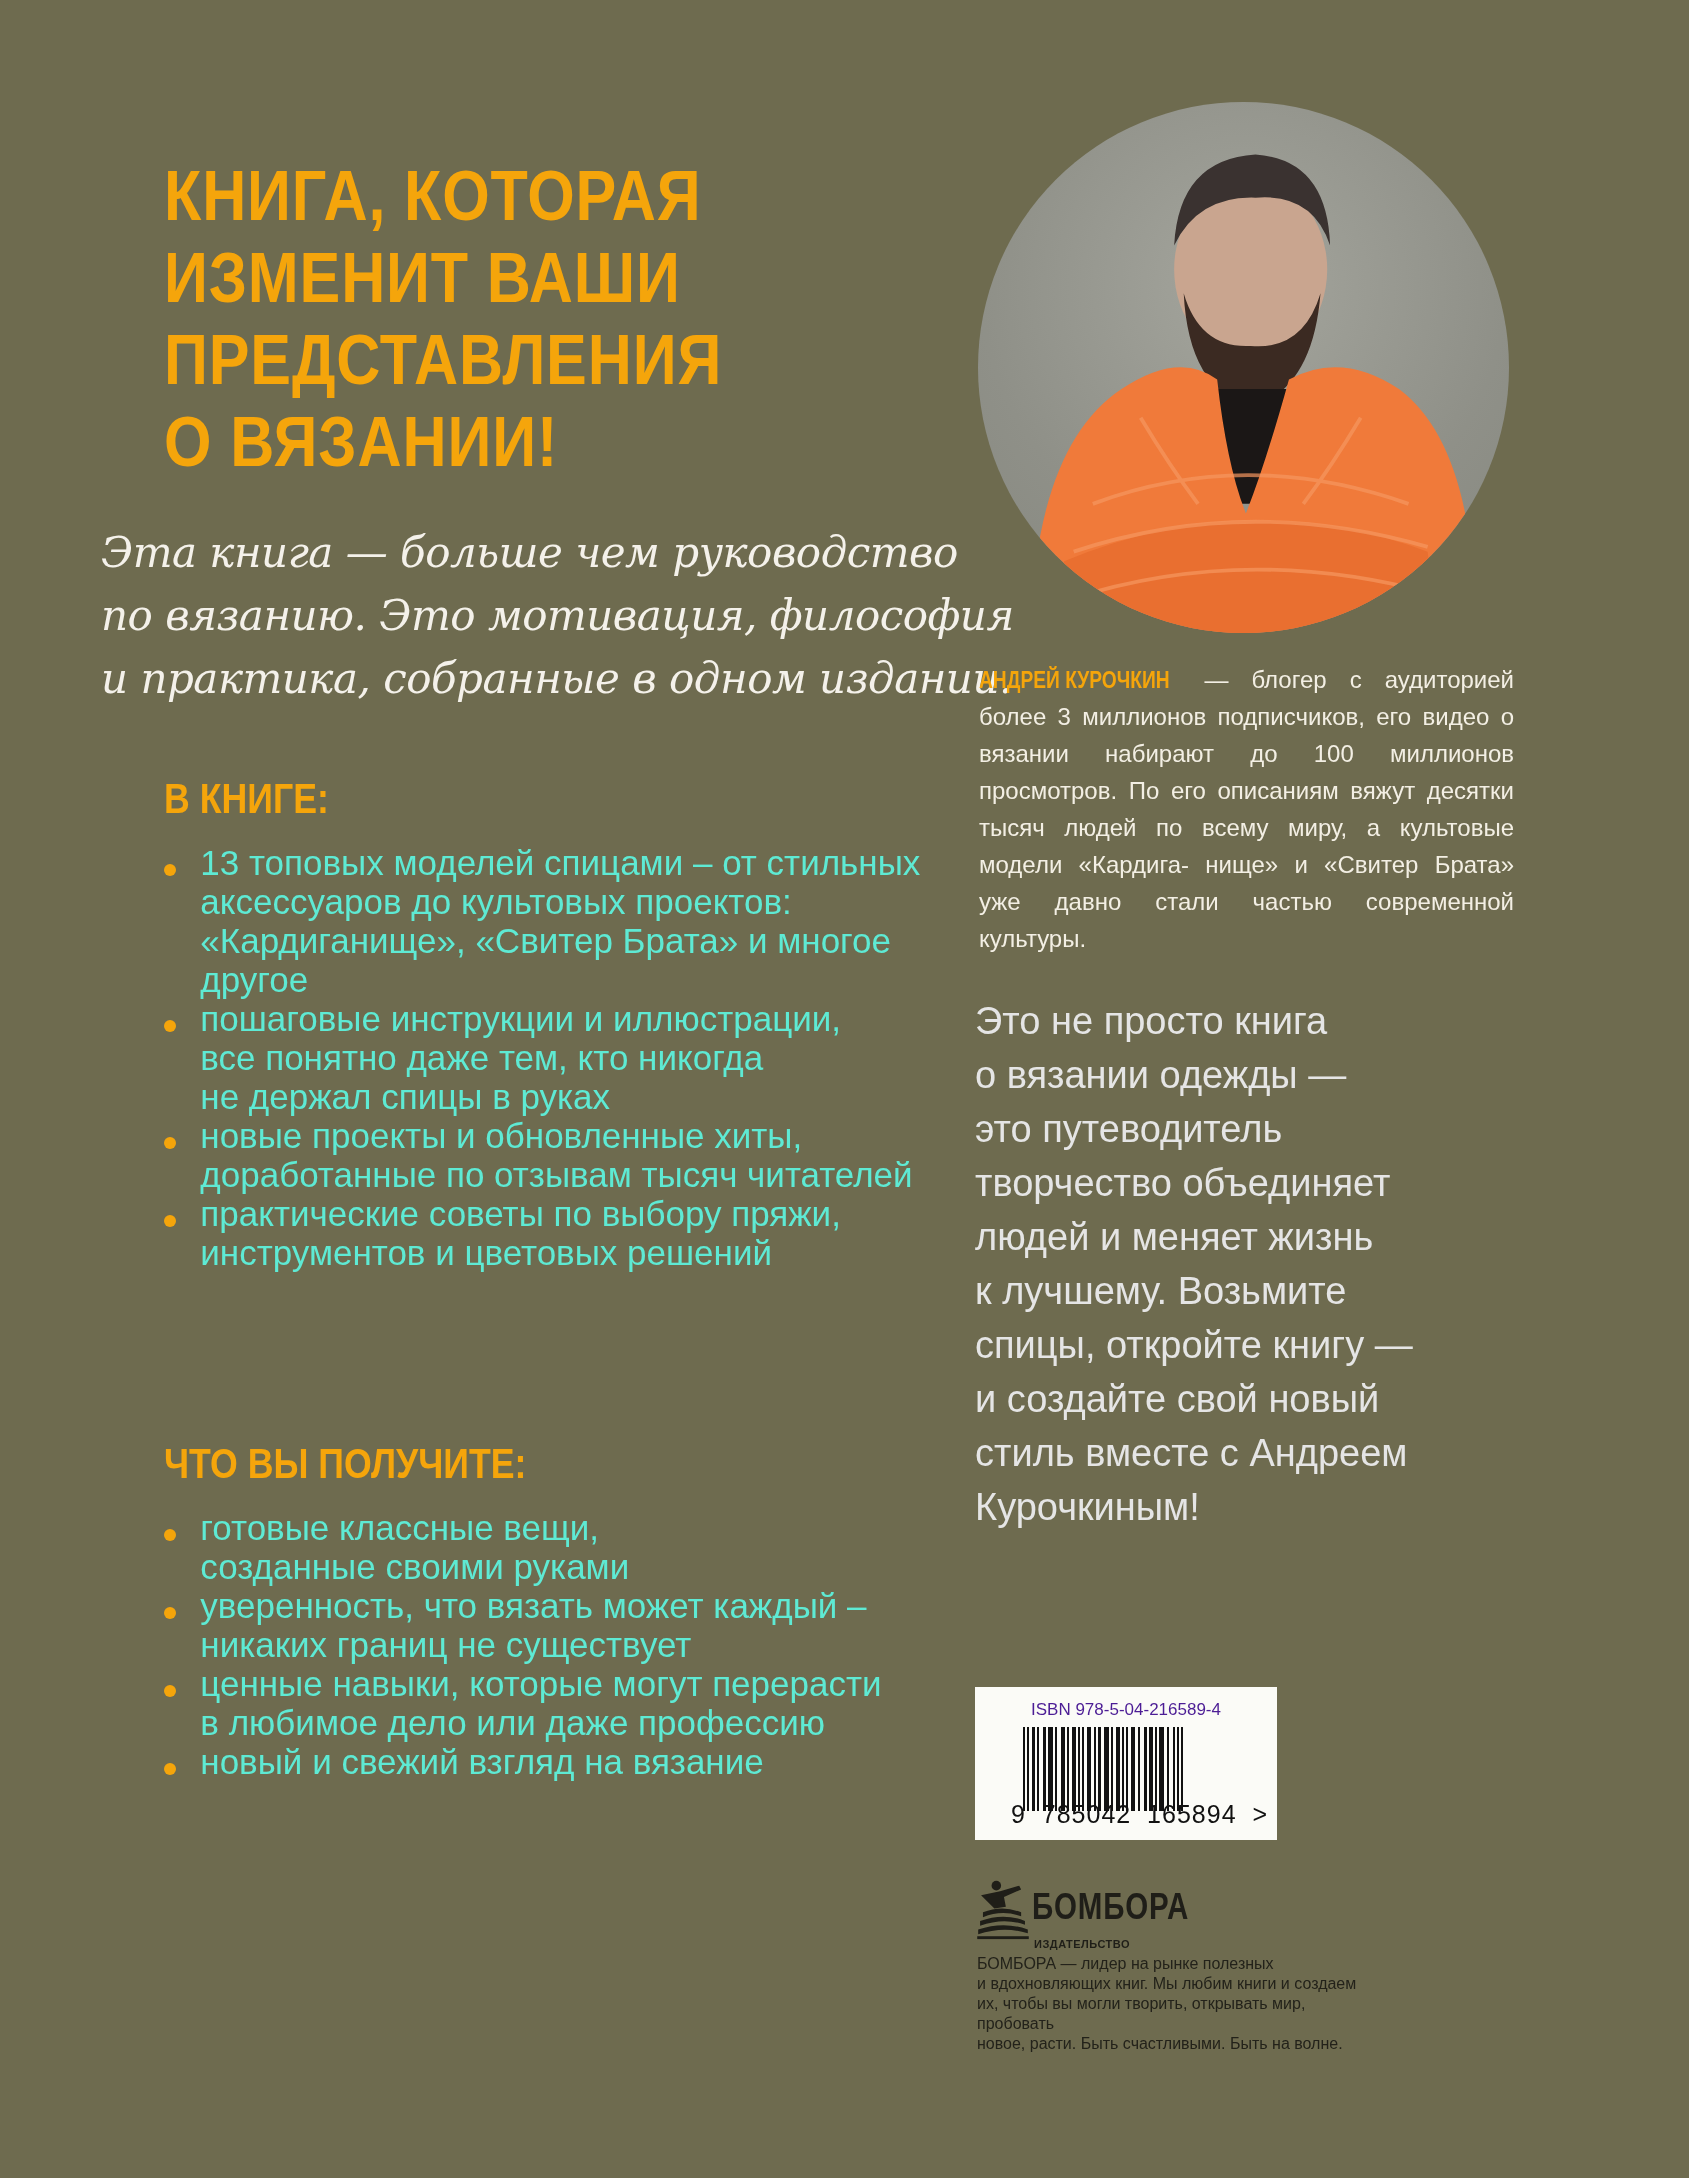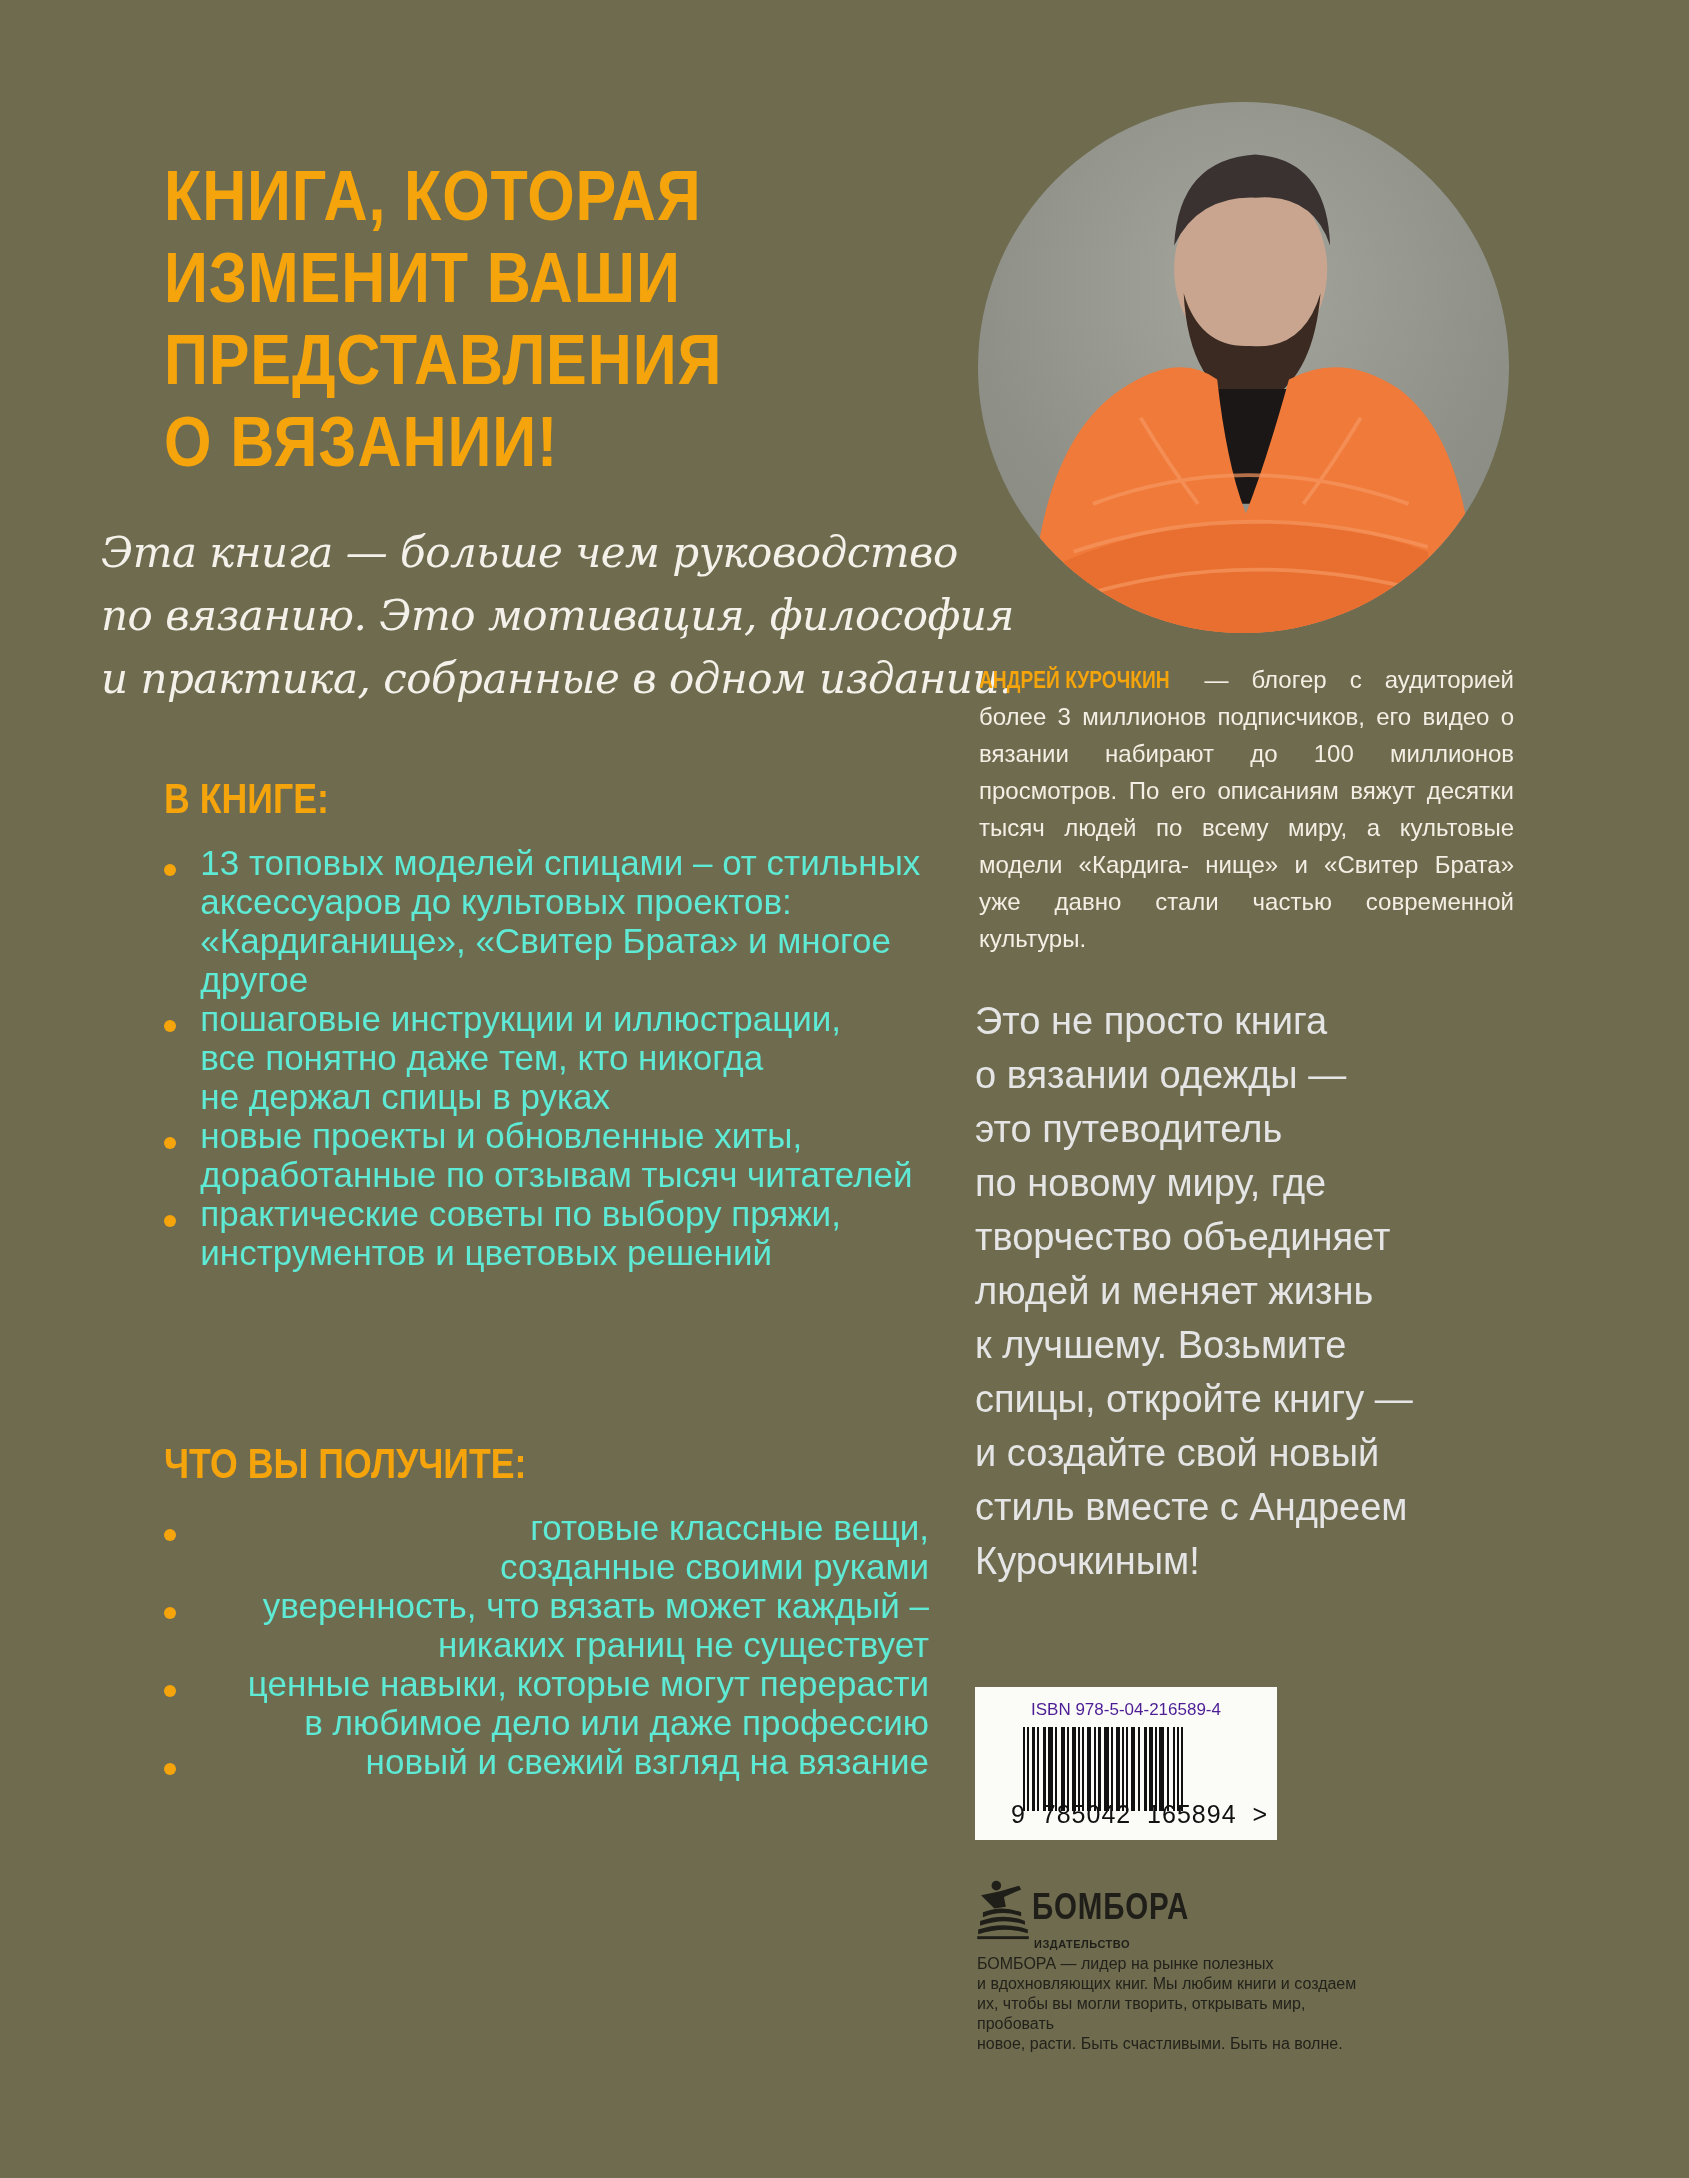--- a/index.html
+++ b/index.html
@@ -150,21 +150,21 @@
 не держал спицы в руках</span></li>
     <li><span class="dot"></span><span>новые проекты и обновленные хиты,
 доработанные по отзывам тысяч читателей</span></li>
     <li><span class="dot"></span><span>практические советы по выбору пряжи,
 инструментов и цветовых решений</span></li>
   </ul>
 </div>
 
 <div class="abs" style="left:164px; top:1439px; width:765px;">
   <div class="sec-title">ЧТО ВЫ ПОЛУЧИТЕ:</div>
-  <ul class="list" style="margin-top:19px; margin-left:-5.7px;text-align:right;">
+  <ul class="list" style="margin-top:19px; margin-left:-5.7px;">
     <li><span class="dot"></span><span>готовые классные вещи,
 созданные своими руками</span></li>
     <li><span class="dot"></span><span>уверенность, что вязать может каждый –
 никаких границ не существует</span></li>
     <li><span class="dot"></span><span>ценные навыки, которые могут перерасти
 в любимое дело или даже профессию</span></li>
     <li><span class="dot"></span><span>новый и свежий взгляд на вязание</span></li>
   </ul>
 </div>
 
@@ -191,21 +191,20 @@
 </div>
 
 <div class="abs bio">
   <span class="name">АНДРЕЙ КУРОЧКИН</span><span> — блогер с аудиторией более 3 миллионов подписчиков, его видео о вязании набирают до 100 миллионов просмотров. По его описаниям вяжут десятки тысяч людей по всему миру, а культовые модели «Кардига- нище» и «Свитер Брата» уже давно стали частью современной культуры.</span>
 </div>
 
 <div class="abs quote">
   <div>Это не просто книга</div>
   <div>о вязании одежды —</div>
   <div>это путеводитель</div>
-  <div>по новому миру, где</div>
   <div>творчество объединяет</div>
   <div>людей и меняет жизнь</div>
   <div>к лучшему. Возьмите</div>
   <div>спицы, откройте книгу —</div>
   <div>и создайте свой новый</div>
   <div>стиль вместе с Андреем</div>
   <div>Курочкиным!</div>
 </div>
 
 <div class="abs barcode">

